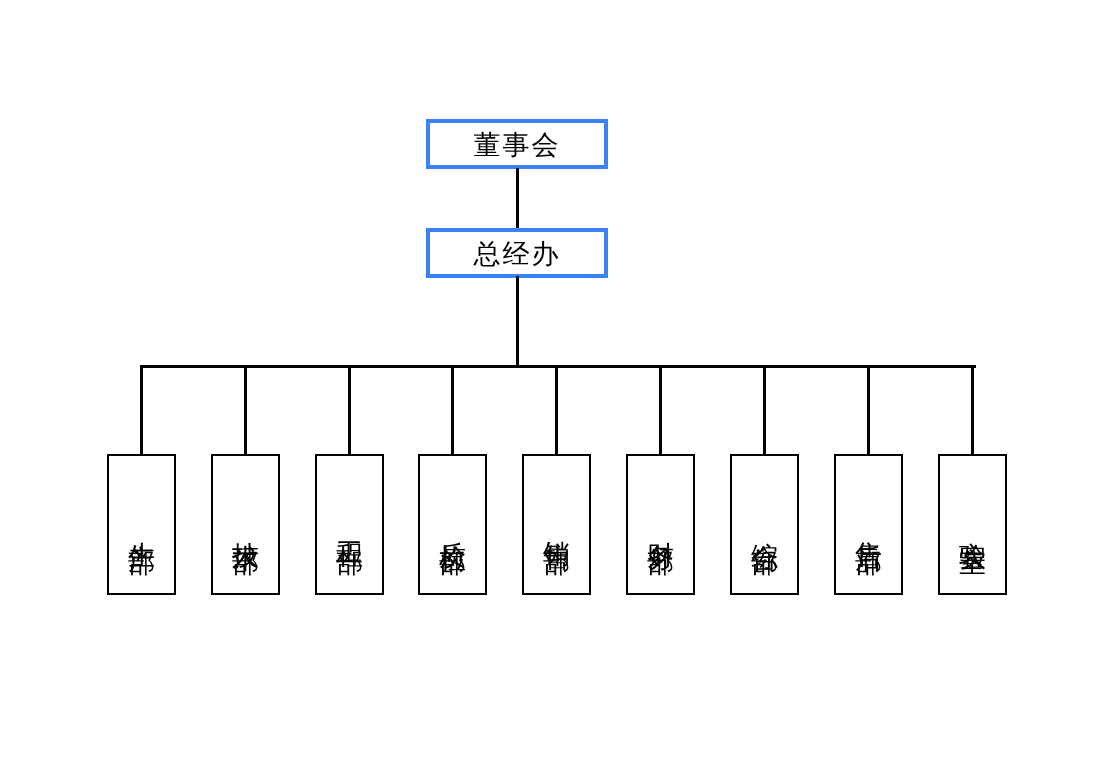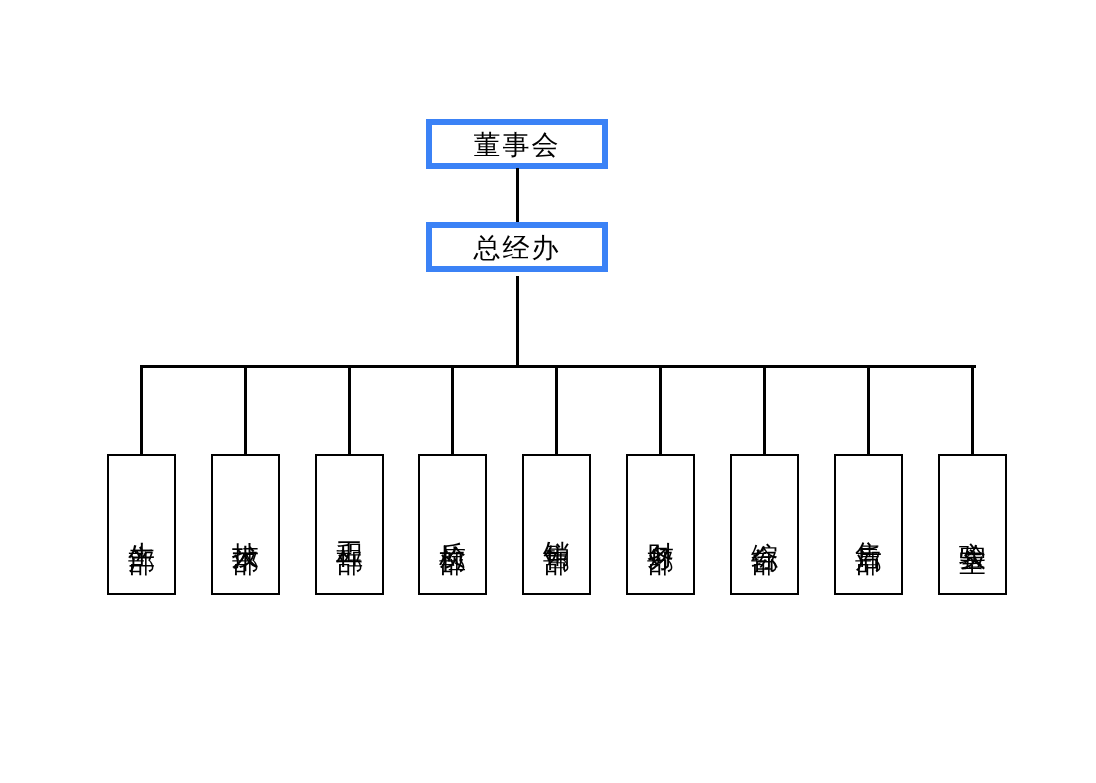--- a/index.html
+++ b/index.html
@@ -19,40 +19,40 @@
     position: relative;
     width: 1096px;
     height: 783px;
     background: #ffffff;
   }
 
   
   .node-box {
     position: absolute;
     box-sizing: border-box;
-    border: 6px solid #3b82f6;
+    border: 4px solid #3b82f6;
     background: #ffffff;
     display: flex;
     align-items: center;
     justify-content: center;
     text-align: center;
   }
   .top-node {
     left: 426px;
     width: 182px;
     height: 50px;
   }
   .top-node .node-label {
     font-size: 27px;
     letter-spacing: 2px;
     line-height: 1;
     white-space: nowrap;
   }
   #node-board  { top: 119px; }
-  #node-gm     { top: 222px; text-align: center; }
+  #node-gm     { top: 228px; text-align: center; }
 
   
   .dept-box {
     position: absolute;
     box-sizing: border-box;
     top: 454px;
     width: 69px;
     height: 141px;
     border: 2px solid #000000;
     background: #ffffff;

